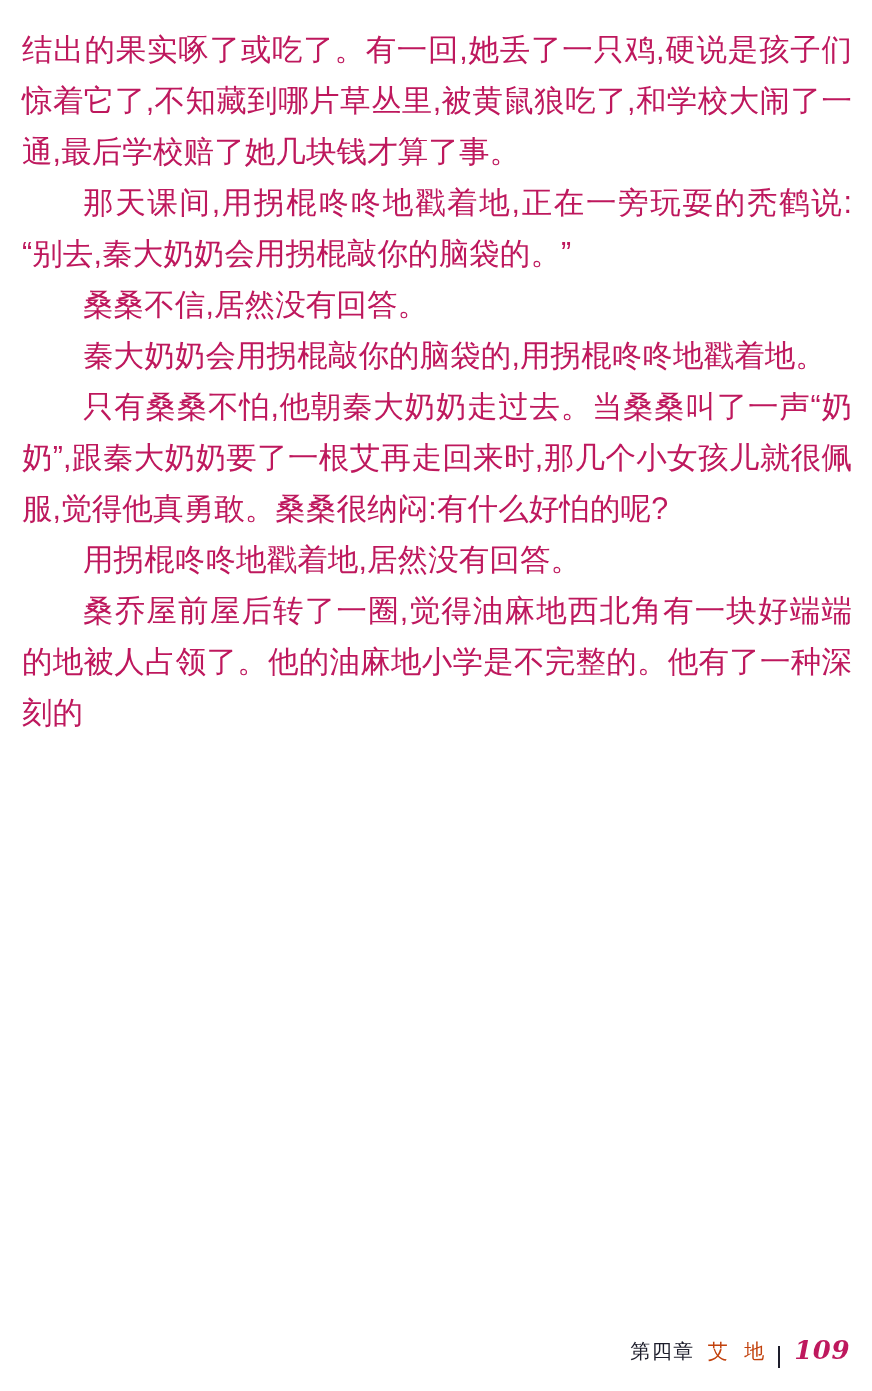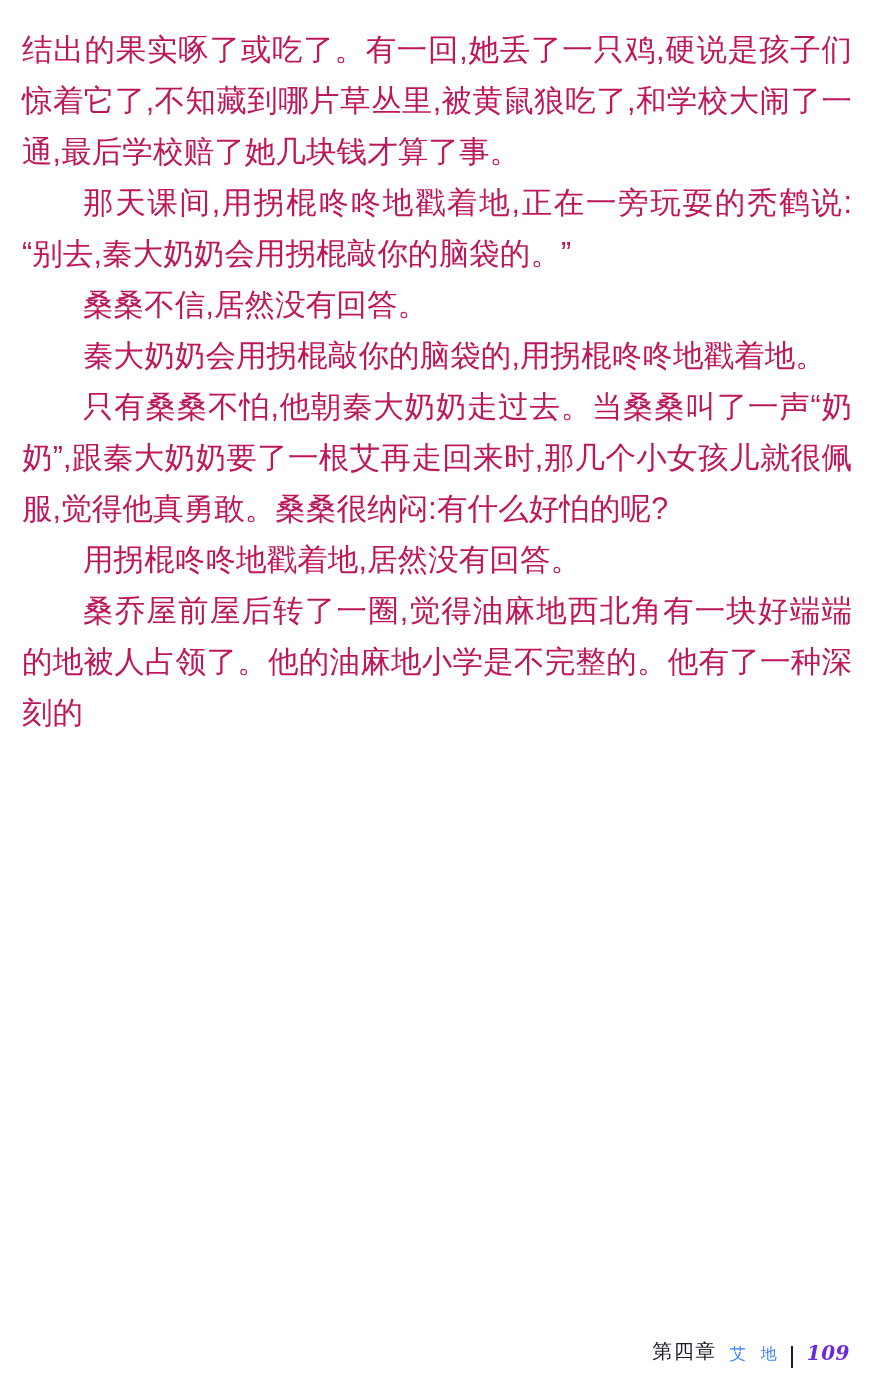--- a/index.html
+++ b/index.html
@@ -53,40 +53,40 @@
     white-space: nowrap;
   }
   .footer-chapter {
     font-family: "DejaVu Serif", "Liberation Serif", serif;
     font-size: 20px;
     color: #1d1d2b;
     letter-spacing: 1.5px;
   }
   .footer-title {
     font-family: "DejaVu Serif", "Liberation Serif", serif;
-    font-size: 16px;
-    color: #3b82f6;
+    font-size: 20px;
+    color: #c2410c;
     letter-spacing: 5px;
     margin-left: 13px;
   }
   .footer-rule {
     display: inline-block;
     width: 2px;
     height: 22px;
     background: #1d1d2b;
     margin: 0 14px 0 9px;
     position: relative;
     top: 3px;
   }
   .footer-page {
     font-family: "DejaVu Serif", "Liberation Serif", serif;
     font-style: italic;
-    font-size: 20px;
+    font-size: 26px;
     font-weight: 600;
-    color: #6d28d9;
+    color: #be185d;
     letter-spacing: 0.5px;
   }
 </style>
 </head>
 <body>
 
 <div class="page">
 
   <div class="text-column">
     <p class="para no-indent">结出的果实啄了或吃了。有一回,她丢了一只鸡,硬说是孩子们惊着它了,不知藏到哪片草丛里,被黄鼠狼吃了,和学校大闹了一通,最后学校赔了她几块钱才算了事。</p>

